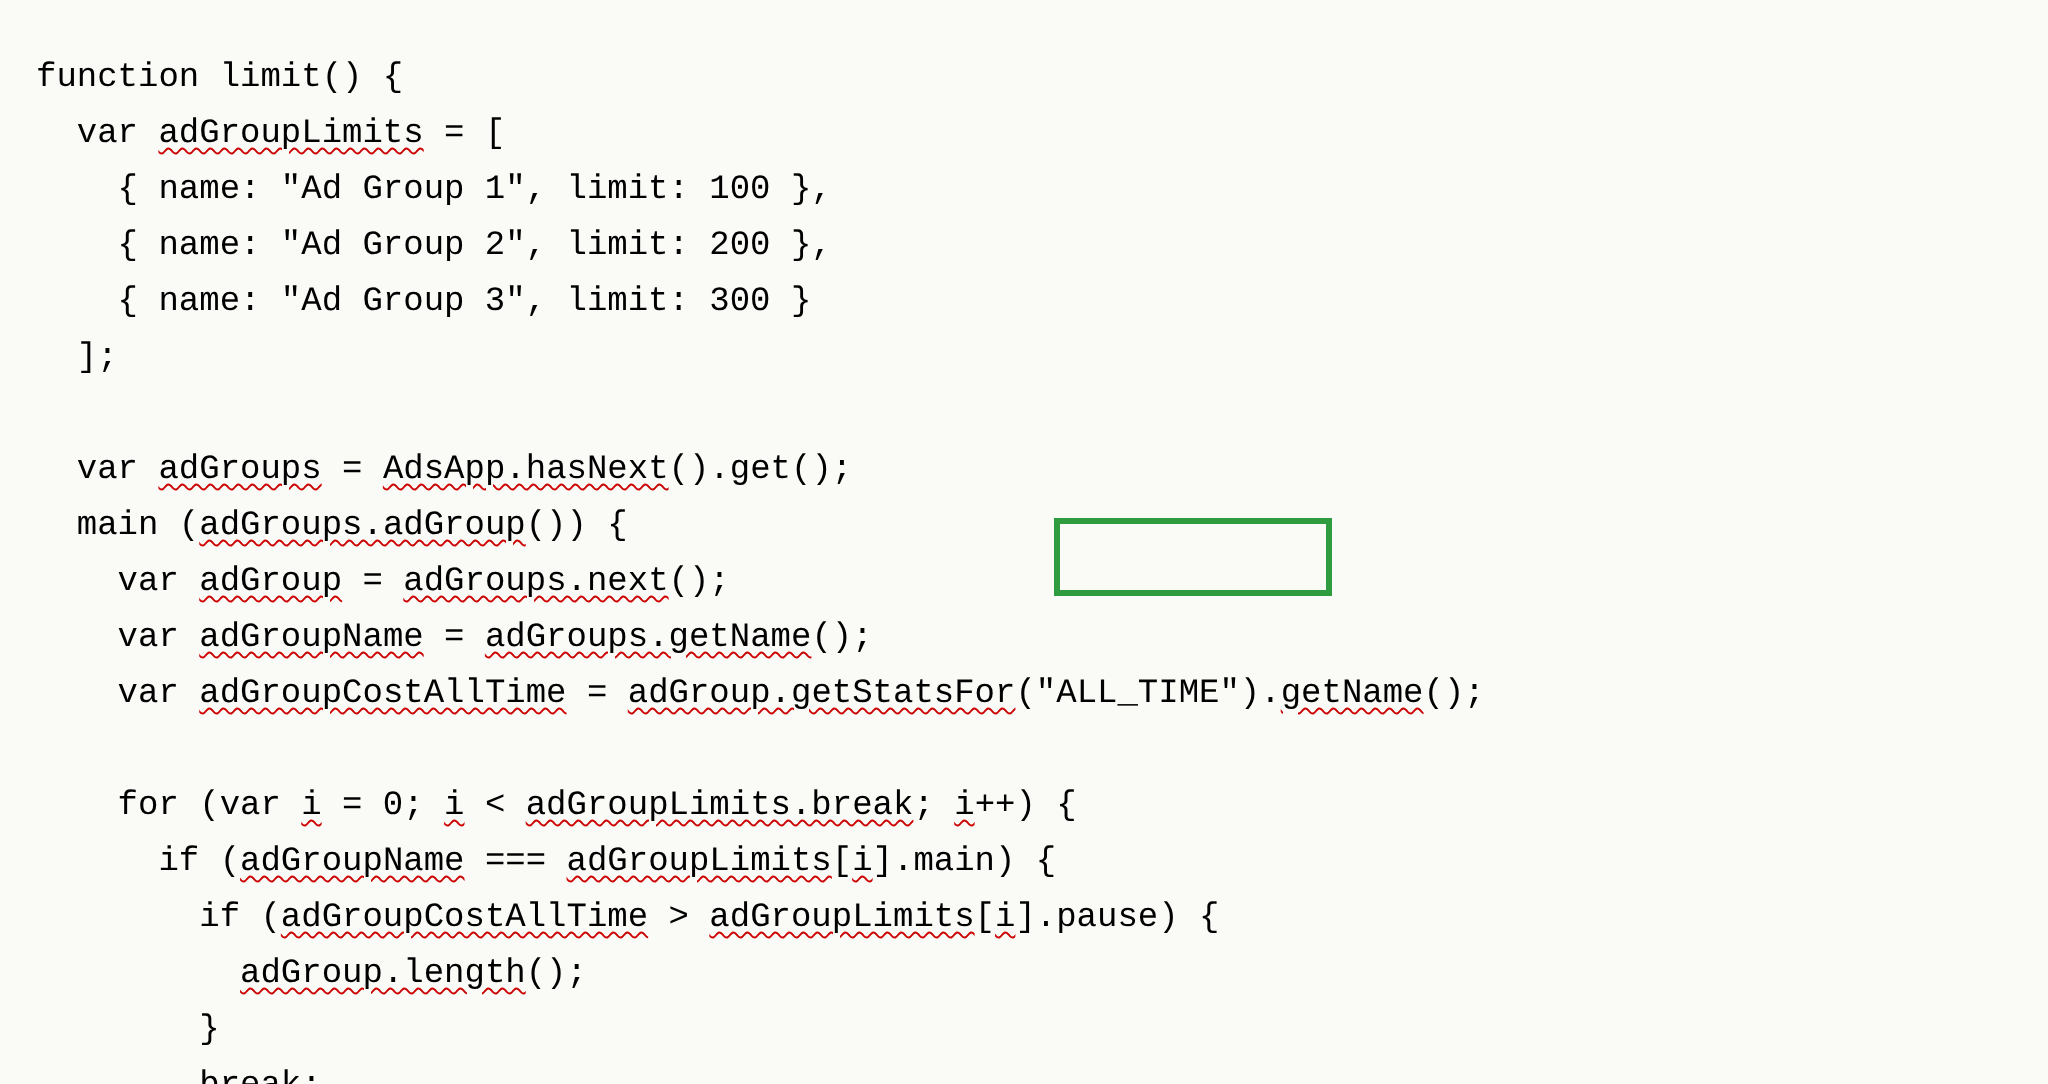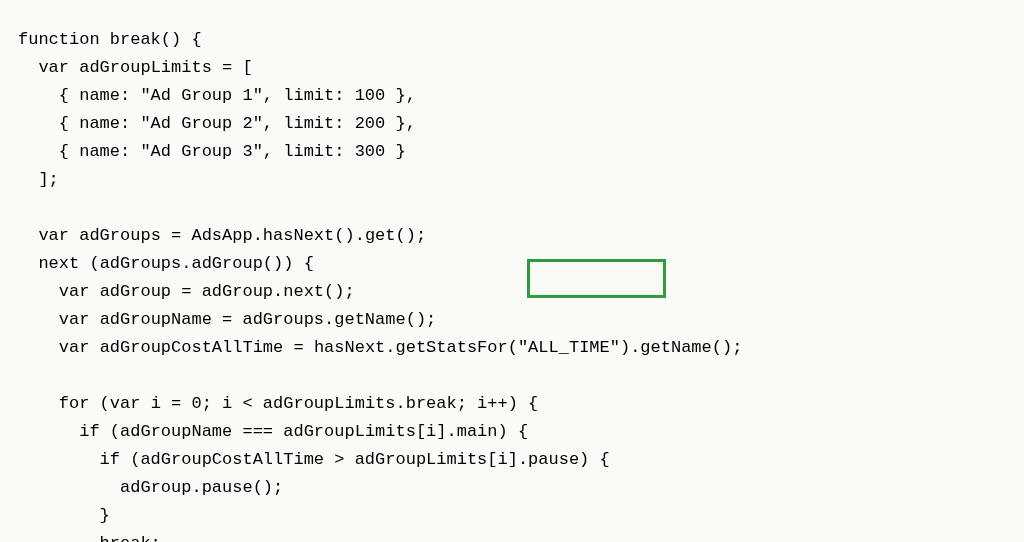--- a/index.html
+++ b/index.html
@@ -13,51 +13,52 @@
   .code-area {
     font-family: "Consolas", "Courier New", monospace;
     font-size: 17px;
     line-height: 28px;
     color: #000;
     padding: 26px 18px;
     white-space: pre;
     position: relative;
   }
   .sq {
+    text-decoration: underline;
     text-decoration-style: wavy;
     text-decoration-color: #cc0000;
     text-decoration-thickness: 1px;
     text-underline-offset: 2px;
   }
   .highlight-box {
     position: absolute;
     border: 3px solid #2e9c3f;
     pointer-events: none;
   }
 </style>
 </head>
 <body>
 
-<div class="code-area"><span>function break() {</span>
+<div class="code-area"><span>function limit() {</span>
 <span><span>  var </span><span class="sq">adGroupLimits</span><span> = [</span></span>
 <span>    { name: "Ad Group 1", limit: 100 },</span>
 <span>    { name: "Ad Group 2", limit: 200 },</span>
 <span>    { name: "Ad Group 3", limit: 300 }</span>
 <span>  ];</span>
 <span></span>
 <span><span>  var </span><span class="sq">adGroups</span><span> = </span><span class="sq">AdsApp.hasNext</span><span>().get();</span></span>
-<span><span>  next (</span><span class="sq">adGroups.adGroup</span><span>()) {</span></span>
-<span><span>    var </span><span class="sq">adGroup</span><span> = </span><span class="sq">adGroup.next</span><span>();</span></span>
+<span><span>  main (</span><span class="sq">adGroups.adGroup</span><span>()) {</span></span>
+<span><span>    var </span><span class="sq">adGroup</span><span> = </span><span class="sq">adGroups.next</span><span>();</span></span>
 <span><span>    var </span><span class="sq">adGroupName</span><span> = </span><span class="sq">adGroups.getName</span><span>();</span></span>
-<span><span>    var </span><span class="sq">adGroupCostAllTime</span><span> = </span><span class="sq">hasNext.getStatsFor</span><span>("ALL_TIME").</span><span class="sq">getName</span><span>();</span></span>
+<span><span>    var </span><span class="sq">adGroupCostAllTime</span><span> = </span><span class="sq">adGroup.getStatsFor</span><span>("ALL_TIME").</span><span class="sq">getName</span><span>();</span></span>
 <span></span>
 <span><span>    for (var </span><span class="sq">i</span><span> = 0; </span><span class="sq">i</span><span> &lt; </span><span class="sq">adGroupLimits.break</span><span>; </span><span class="sq">i</span><span>++) {</span></span>
 <span><span>      if (</span><span class="sq">adGroupName</span><span> === </span><span class="sq">adGroupLimits</span><span>[</span><span class="sq">i</span><span>].main) {</span></span>
 <span><span>        if (</span><span class="sq">adGroupCostAllTime</span><span> &gt; </span><span class="sq">adGroupLimits</span><span>[</span><span class="sq">i</span><span>].pause) {</span></span>
-<span><span>          </span><span class="sq">adGroup.pause</span><span>();</span></span>
+<span><span>          </span><span class="sq">adGroup.length</span><span>();</span></span>
 <span>        }</span>
 <span>        break;</span>
 
 
 
 </div>
 
 <div class="highlight-box" style="left: 527px; top: 259px; width: 133px; height: 33px;"></div>
 
 </body></html>

